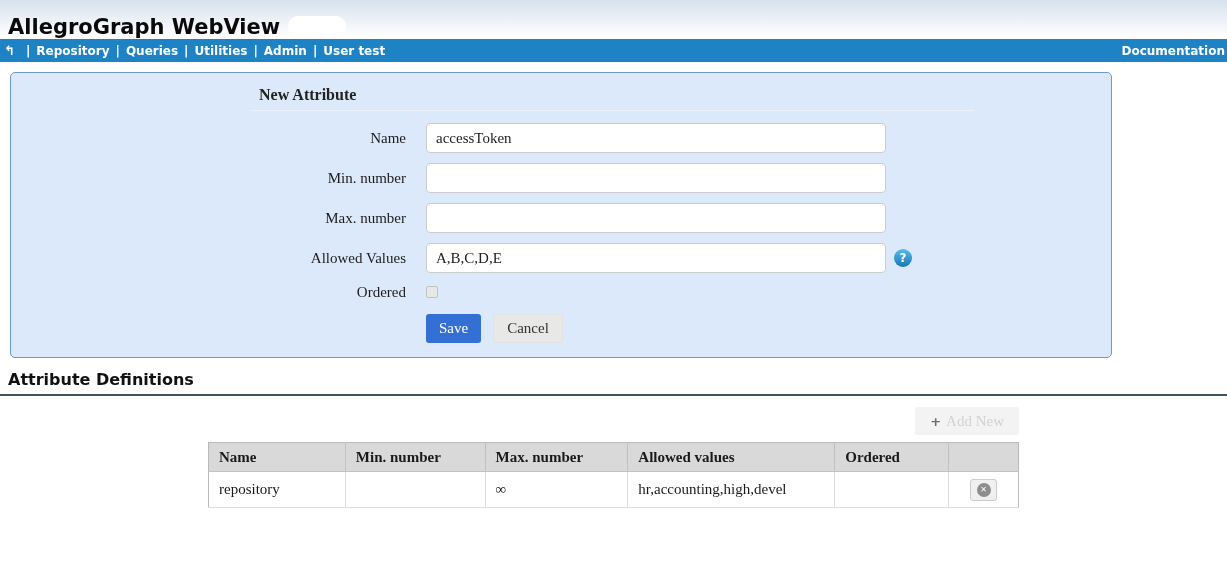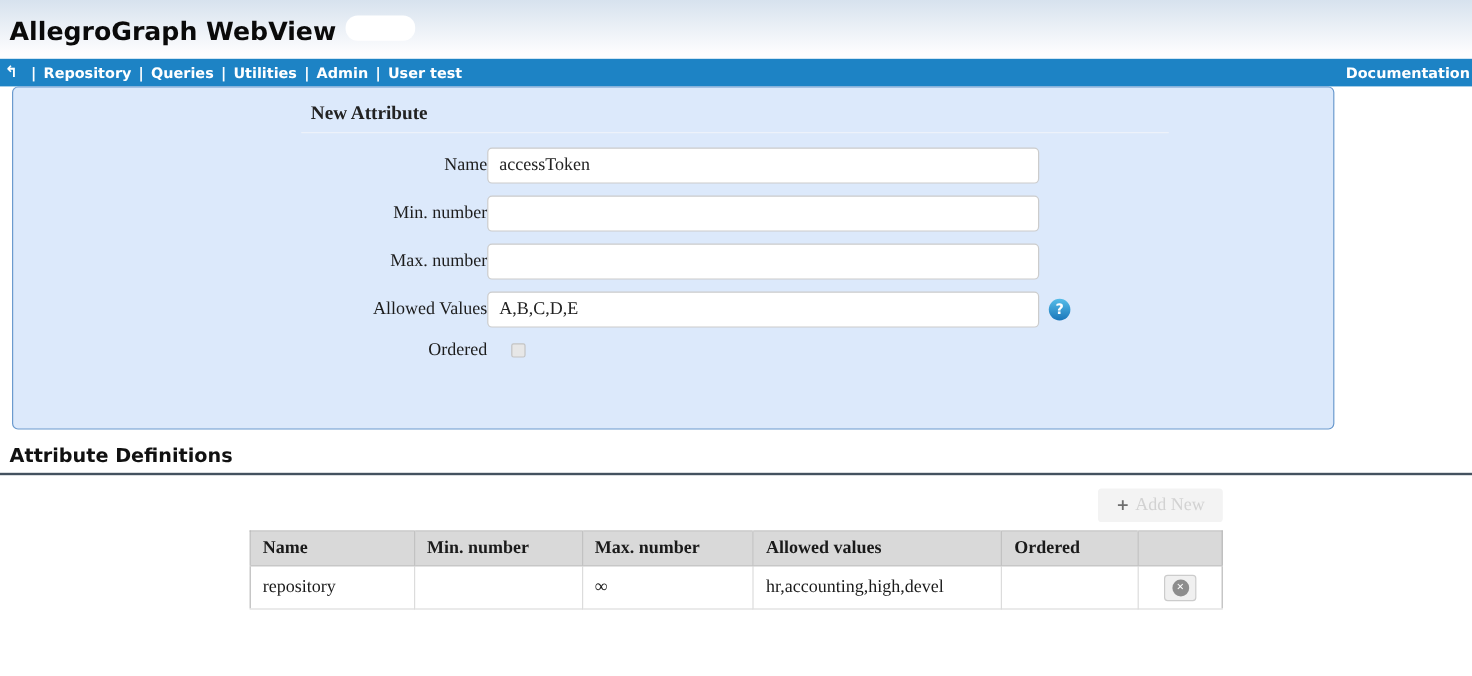--- a/index.html
+++ b/index.html
@@ -10,21 +10,21 @@
   }
   *{box-sizing:border-box;}
   html,body{margin:0;padding:0;}
   body{
     width:1227px;height:563px;overflow:hidden;position:relative;
     background:#fff;font-family:"Liberation Sans",sans-serif;
   }
 
   
   .top-header{
-    height:49px;display:flex;align-items:center;
+    height:39px;display:flex;align-items:flex-end;
     background:linear-gradient(#d7e2ee,#fdfdfe 90%);
   }
   .app-title{
     margin:2px 0 0 8px;font-family:"DejaVu Sans",sans-serif;
     font-size:21px;font-weight:bold;color:#0a0a0a;white-space:nowrap;
   }
   .blank-badge{
     width:58px;height:21px;margin:0 0 2px 8px;background:#fff;border-radius:10px;
   }
   .repo-label{
@@ -53,21 +53,21 @@
     font-size:16px;font-weight:bold;color:#222;
   }
   .panel-rule{margin:6px 0 0 240px;width:723px;height:1px;background:#edf2fa;}
   .form-row{display:flex;align-items:center;margin-top:10px;height:30px;}
   .form-row.first{margin-top:12px;}
   .form-label{
     width:395px;text-align:right;font-family:"Liberation Serif",serif;
     font-size:15px;color:#1c1c1c;
   }
   .form-input{
-    width:460px;height:30px;border:1px solid #ccc;border-radius:4px;
+    margin-left:20px;width:460px;height:30px;border:1px solid #ccc;border-radius:4px;
     padding:0 9px;font-family:"Liberation Serif",serif;font-size:15px;color:#222;
     background:#fff;outline:none;
   }
   .help-icon{
     margin-left:8px;width:18px;height:18px;border-radius:50%;
     background:linear-gradient(#55bde9,#1a76ba);color:#fff;
     font-family:"DejaVu Sans",sans-serif;font-size:12px;font-weight:bold;
     display:flex;align-items:center;justify-content:center;cursor:pointer;
   }
   .row-ordered{height:14px;margin-top:12px;}
@@ -177,20 +177,24 @@
     <div class="form-label">Allowed Values</div>
     <input class="form-input" type="text" value="A,B,C,D,E" style="">
     <span class="help-icon">?</span>
   </div>
 
   <div class="form-row row-ordered">
     <div class="form-label">Ordered</div>
     <span class="checkbox"></span>
   </div>
 
+  <div class="button-row">
+    <button class="btn btn-save">Save</button>
+    <button class="btn btn-cancel">Cancel</button>
+  </div>
 </div>
 
 <h2 class="defs-heading">Attribute Definitions</h2>
 
 <div class="addnew-wrap">
   <button class="btn-addnew">
     <span class="addnew-plus">+</span>
     <span class="addnew-label">Add New</span>
   </button>
 </div>

